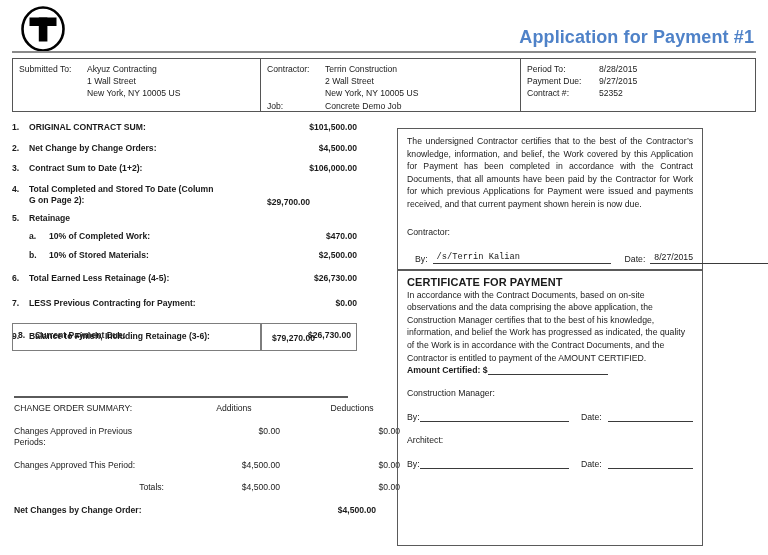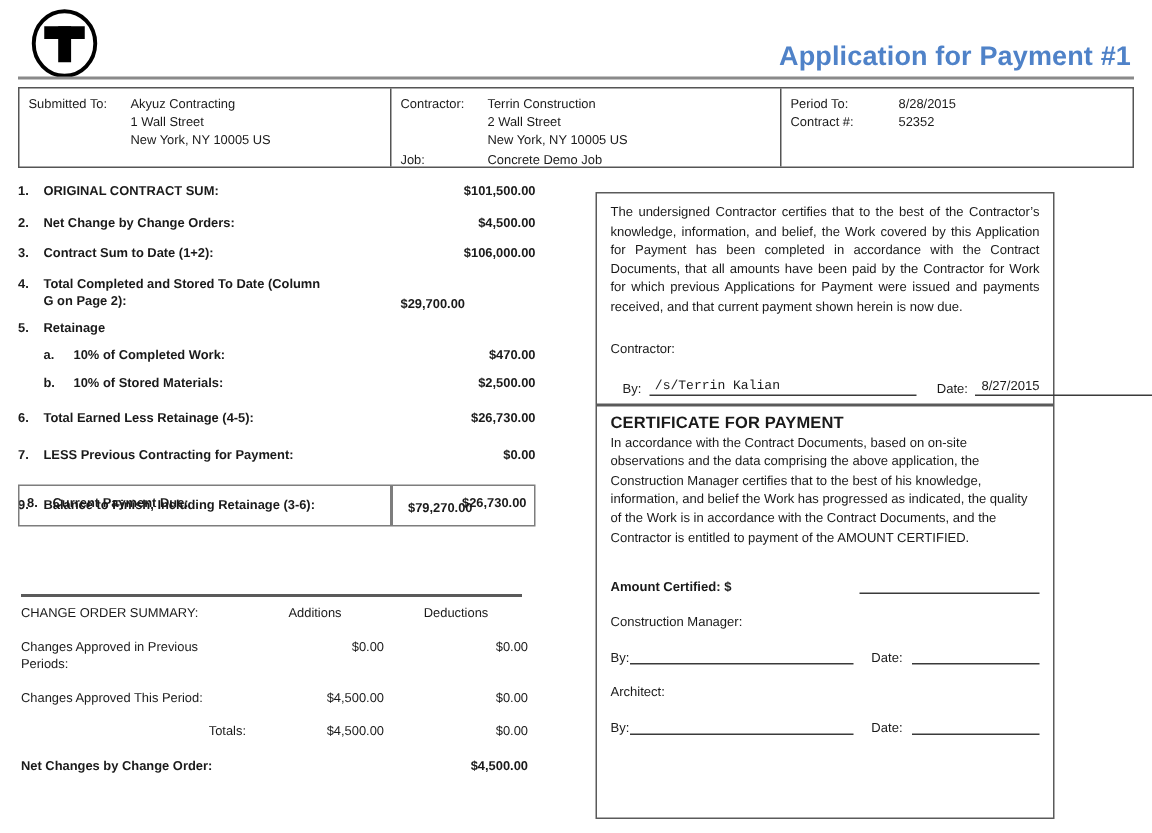--- a/index.html
+++ b/index.html
@@ -118,20 +118,21 @@
   #change-order {
     position: absolute;
     left: 14px; top: 403px;
     width: 340px;
     font-size: 8.6px;
   }
   .cos-row {
     display: flex;
     align-items: flex-start;
     margin-bottom: 11px;
+    gap: 24px;
   }
   .cos-label { width: 150px; flex: none; line-height: 11.5px; }
   .cos-label.right { text-align: right; }
   .cos-add { width: 92px; flex: none; text-align: right; }
   .cos-ded { width: 96px; flex: none; text-align: right; }
   .cos-head { font-weight: normal; }
   .cos-head .cos-add, .cos-head .cos-ded { text-align: center; }
   .bold { font-weight: bold; }
 
   
@@ -179,24 +180,22 @@
     font-weight: bold;
     margin: 0 0 1px 0;
     letter-spacing: .1px;
   }
   #cert-para2 {
     text-align: left;
     line-height: 12.6px;
     margin: 0;
   }
   #amount-certified {
-    margin-top: 21px;
     display: flex;
     align-items: flex-end;
-    justify-content: space-between;
   }
   #amount-certified .ac-label { font-weight: bold; flex: none; }
   #ac-blank {
     border-bottom: 1px solid #3a3a3a;
     width: 120px;
     height: 10px;
   }
   .party-label { margin-top: 13px; }
   .party-sig {
     margin-top: 13px;
@@ -264,20 +263,24 @@
     <div class="info-row">
       <span class="info-label wide">Job:</span>
       <span class="info-val">Concrete Demo Job</span>
     </div>
   </div>
 
   <div class="info-cell" id="info-meta">
     <div class="info-row">
       <span class="info-meta-label">Period To:</span>
       <span class="info-val">8/28/2015</span>
+    </div>
+    <div class="info-row">
+      <span class="info-meta-label">Payment Due:</span>
+      <span class="info-val">9/27/2015</span>
     </div>
     <div class="info-row">
       <span class="info-meta-label">Contract #:</span>
       <span class="info-val">52352</span>
     </div>
   </div>
 
 </div>
 
 <div id="line-items">

